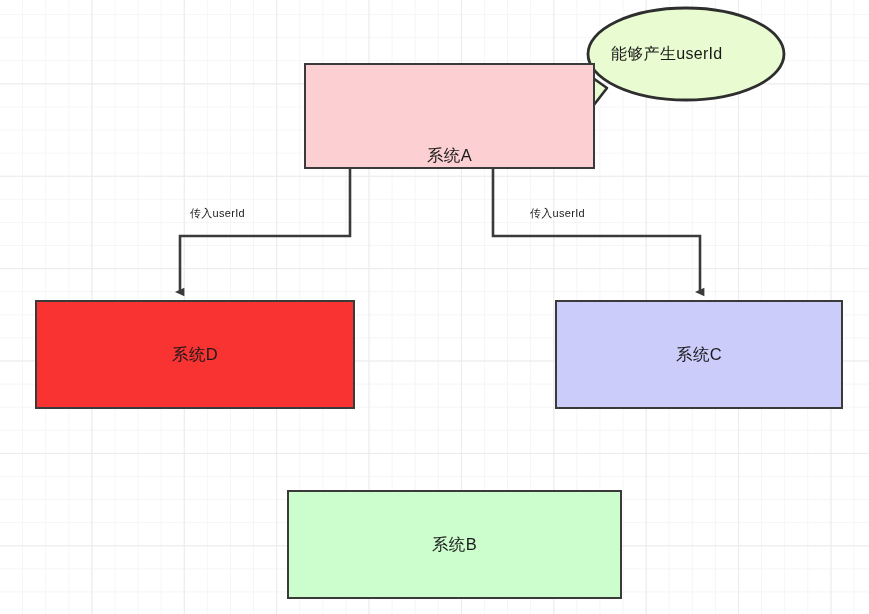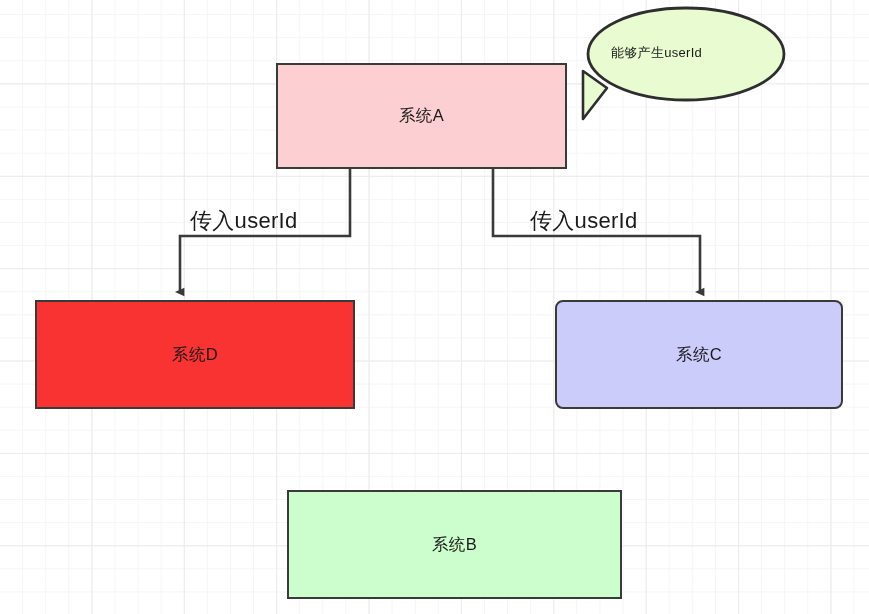--- a/index.html
+++ b/index.html
@@ -29,38 +29,38 @@
     position:absolute;
     box-sizing:border-box;
     border:2.5px solid #3a3a3a;
     display:flex;
     align-items:center;
     justify-content:center;
     color:#1a1a1a;
     font-size:16.5px;
     letter-spacing:.3px;
   }
-  #node-a{left:276px;top:63px;width:291px;height:106px;background:#fcd0d2;}
+  #node-a{left:304px;top:63px;width:291px;height:106px;background:#fcd0d2;align-items:flex-end;}
   #node-d{left:35px;top:300px;width:320px;height:109px;background:#f93232;}
-  #node-c{left:555px;top:300px;width:288px;height:109px;background:#ccccfb;border-radius:8px;}
+  #node-c{left:555px;top:300px;width:288px;height:109px;background:#ccccfb;}
   #node-b{left:287px;top:490px;width:335px;height:109px;background:#ccfdcc;}
   svg.layer{position:absolute;left:0;top:0;width:869px;height:614px;overflow:visible;}
   .edge-label{
     position:absolute;
-    font-size:22px;
+    font-size:11px;
     color:#1a1a1a;
     white-space:nowrap;
     letter-spacing:.3px;
   }
   #label-left{left:190px;top:206px;}
   #label-right{left:530px;top:206px;}
   .callout-text{
     position:absolute;
     left:611px;top:44px;
-    font-size:13px;
+    font-size:16px;
     color:#1a1a1a;
     white-space:nowrap;
     letter-spacing:.3px;
   }
 </style>
 </head>
 <body>
 
 <div id="canvas">
 

